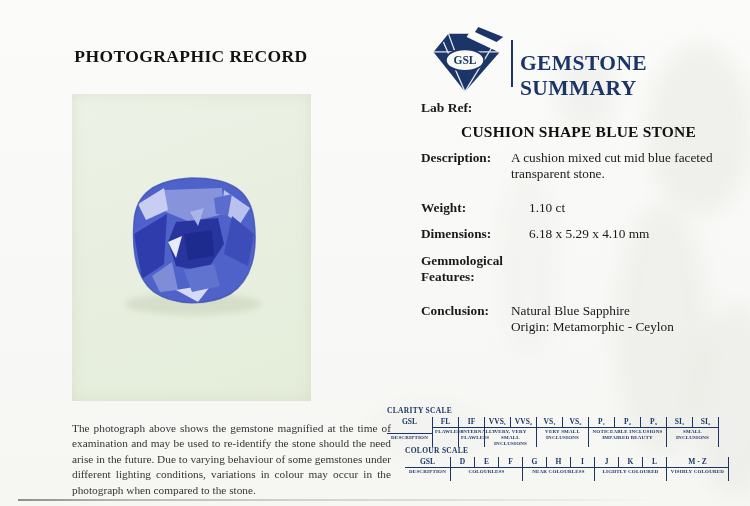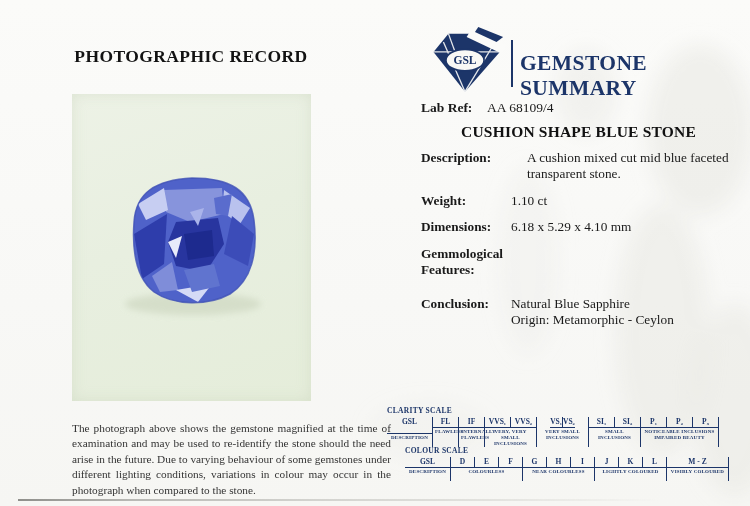--- a/index.html
+++ b/index.html
@@ -53,22 +53,22 @@
   .meta-row{display:flex;line-height:17px;font-size:13.5px;}
   .meta-label{width:66px;font-weight:bold;}
   .meta-value{flex:1;}
   .stone-heading{
     text-align:center;font-weight:bold;font-size:15.5px;letter-spacing:.2px;
     margin:7px 0 9px 0;color:#111;
   }
   .field-row{display:flex;font-size:13.3px;line-height:1.24;}
   .field-label{width:90px;font-weight:bold;padding-right:4px;}
   .field-value{flex:1;white-space:pre-line;}
-  .mb-desc{margin-bottom:10px;gap:16px;}
-  .mb-line{margin-bottom:10px;}
+  .mb-desc{margin-bottom:17px;}
+  .mb-line{margin-bottom:10px;gap:18px;}
   .mb-gemm{margin-bottom:17px;}
 
   
   .scale{position:absolute;color:var(--navy);}
   .scale-clarity{left:387px;top:406px;}
   .scale-colour{left:405px;top:446px;}
   .scale-title{font-weight:bold;font-size:7.5px;letter-spacing:.3px;margin-bottom:2px;}
   .scale-table{display:flex;align-items:stretch;}
   .scale-hcol{display:flex;flex-direction:column;width:46px;border-right:1px solid var(--navy);}
   .scale-group{display:flex;flex-direction:column;border-right:1px solid var(--navy);}
@@ -162,21 +162,20 @@
       <text x="50" y="45" text-anchor="middle" font-family="Liberation Serif, DejaVu Serif, serif" font-size="14" font-weight="bold" fill="#1c3569" data-name="gsl-logo-text">GSL</text>
     </svg>
   </div>
   <div class="header-divider" data-name="header-divider"></div>
   <div class="summary-title" data-name="gemstone-summary-title">GEMSTONE SUMMARY</div>
 
   <div class="summary-body" data-name="summary-body">
 
     <div class="meta-row" data-name="lab-ref-row">
       <div class="meta-label" data-name="lab-ref-label">Lab Ref:</div>
-      <div class="meta-value" data-name="lab-ref-value">AA 68109/4</div>
     </div>
 
     <div class="stone-heading" data-name="stone-shape-heading">CUSHION SHAPE BLUE STONE</div>
 
     <div class="field-row mb-desc" data-name="description-row">
       <div class="field-label" data-name="description-label">Description:</div>
       <div class="field-value" data-name="description-value">A cushion mixed cut mid blue faceted transparent stone.</div>
     </div>
 
     <div class="field-row mb-line" data-name="weight-row">
@@ -219,41 +218,41 @@
           </div>
           <div class="scale-desc" data-name="scale-description-cell">INTERNALLY FLAWLESS</div>
         </div>
         <div class="scale-group" data-name="scale-group" style="width: 52px;">
           <div class="scale-grades" data-name="scale-grade-row">
             <div class="scale-grade" data-name="scale-grade-cell">VVS₁</div>
             <div class="scale-grade" data-name="scale-grade-cell">VVS₂</div>
           </div>
           <div class="scale-desc" data-name="scale-description-cell">VERY, VERY SMALL INCLUSIONS</div>
         </div>
-        <div class="scale-group" data-name="scale-group" style="width: 52px; align-items: center;">
+        <div class="scale-group" data-name="scale-group" style="width: 52px;">
           <div class="scale-grades" data-name="scale-grade-row">
             <div class="scale-grade" data-name="scale-grade-cell">VS₁</div>
             <div class="scale-grade" data-name="scale-grade-cell">VS₂</div>
           </div>
           <div class="scale-desc" data-name="scale-description-cell">VERY SMALL INCLUSIONS</div>
-        </div>
-        <div class="scale-group" data-name="scale-group" style="width: 52px;">
-          <div class="scale-grades" data-name="scale-grade-row">
-            <div class="scale-grade" data-name="scale-grade-cell">SI₁</div>
-            <div class="scale-grade" data-name="scale-grade-cell">SI₂</div>
-          </div>
-          <div class="scale-desc" data-name="scale-description-cell">SMALL INCLUSIONS</div>
         </div>
         <div class="scale-group" data-name="scale-group" style="width: 78px;">
           <div class="scale-grades" data-name="scale-grade-row">
             <div class="scale-grade" data-name="scale-grade-cell">P₁</div>
             <div class="scale-grade" data-name="scale-grade-cell">P₂</div>
             <div class="scale-grade" data-name="scale-grade-cell">P₃</div>
           </div>
           <div class="scale-desc" data-name="scale-description-cell">NOTICEABLE INCLUSIONS IMPAIRED BEAUTY</div>
+        </div>
+        <div class="scale-group" data-name="scale-group" style="width: 52px;">
+          <div class="scale-grades" data-name="scale-grade-row">
+            <div class="scale-grade" data-name="scale-grade-cell">SI₁</div>
+            <div class="scale-grade" data-name="scale-grade-cell">SI₂</div>
+          </div>
+          <div class="scale-desc" data-name="scale-description-cell">SMALL INCLUSIONS</div>
         </div>
       </div>
   </div>
 
   <div class="scale scale-colour" data-name="colour-scale">
     <div class="scale-title" data-name="colour-scale-title">COLOUR SCALE</div>
     <div class="scale-table" data-name="colour-scale-table">
         <div class="scale-hcol" data-name="scale-header-column">
           <div class="scale-grade scale-rowhead" data-name="scale-row-header">GSL</div>
           <div class="scale-desc" data-name="scale-description-header">DESCRIPTION</div>

